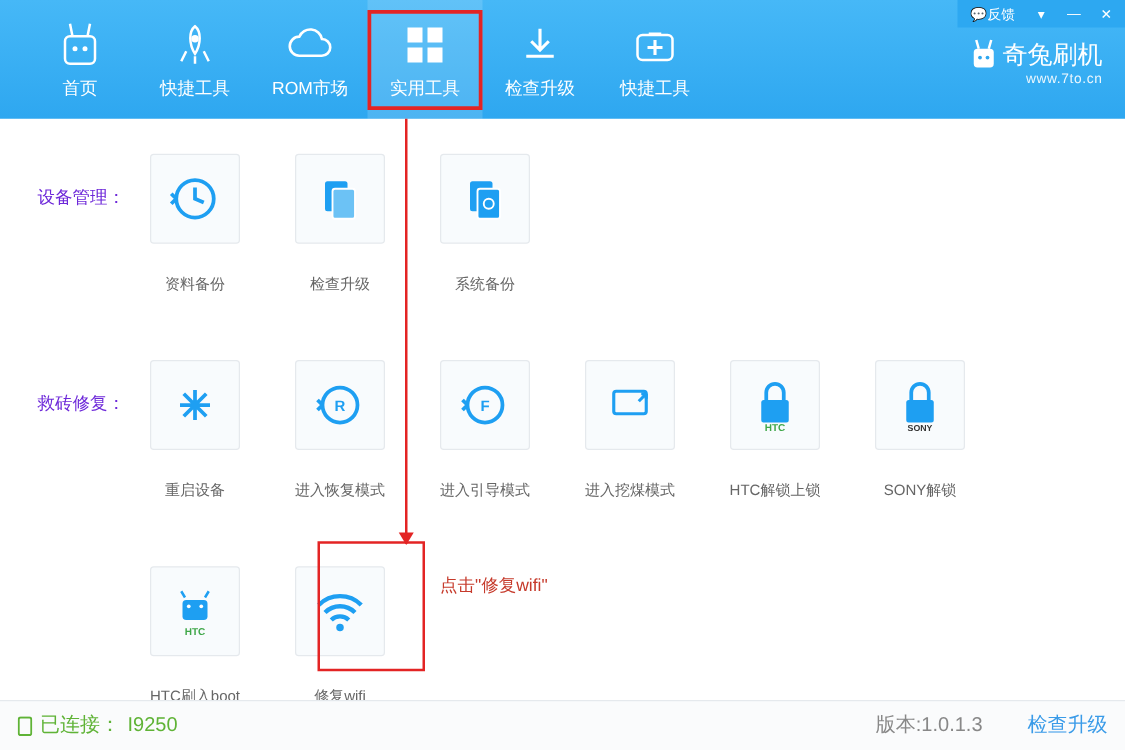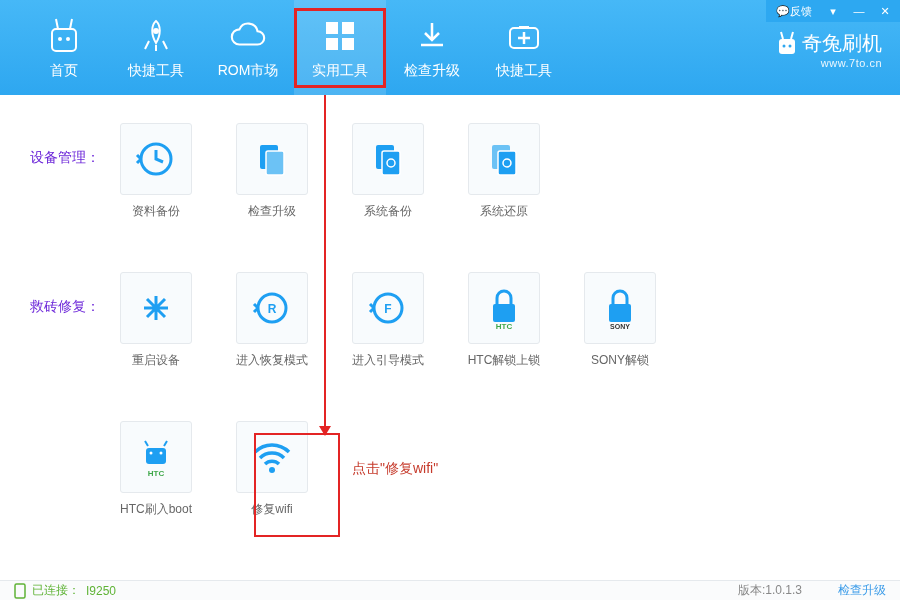--- a/index.html
+++ b/index.html
@@ -50,39 +50,39 @@
 .main {
   position:absolute; top:95px; bottom:32px; left:0; right:0;
   padding: 28px 30px 10px 30px;
   overflow:hidden;
 }
 .section { display:flex; margin-bottom:38px; }
 .section-label { width:86px; font-size:14px; color:#6d28d9; padding-top:26px; }
 .tiles { display:flex; flex-wrap:wrap; gap-x:38px; }
 .tile { width:80px; display:flex; flex-direction:column; align-items:center; margin-right:36px; margin-bottom:14px; cursor:pointer;}
 .tile-box { width:72px; height:72px; border:1px solid #e5e9ed; background:#f8fbfd; border-radius:3px; display:flex; align-items:center; justify-content:center; }
-.tile-label { margin-top:8px; font-size:12px; color:#666; text-align:right; white-space:nowrap;}
+.tile-label { margin-top:24px; font-size:12px; color:#666; text-align:right; white-space:nowrap;}
 
 .red-arrow {
   position:absolute; left:324px; top:95px; width:2px; height:340px; background:#e32424; z-index:4;
 }
 .red-arrow::after {
   content:''; position:absolute; bottom:-1px; left:-5px;
   border-left:6px solid transparent; border-right:6px solid transparent; border-top:10px solid #e32424;
 }
 .red-box-wifi {
   position:absolute; border:2px solid #e32424; pointer-events:none; z-index:4;
 }
 .annotation-text { position:absolute; color:#c63a2b; font-size:14px; z-index:4; }
 
 .statusbar {
-  position:absolute; bottom:0; left:0; right:0; height:20px;
+  position:absolute; bottom:0; left:0; right:0; height:40px;
   border-top:1px solid #e5e9ed; background:#fafbfc;
   display:flex; align-items:center; justify-content:space-between;
-  padding:0 14px; font-size:12px; color:#666;
+  padding:0 14px; font-size:16px; color:#666;
 }
 .status-left { display:flex; align-items:center; gap:6px; color:#5fb336;}
 .status-right { display:flex; gap:36px; color:#888;}
 .status-right span:last-child { color:#3a9be8; cursor:pointer;}
 </style>
 </head>
 <body>
 
 <div class="titlebar">
   <div class="tbtn feedback">
@@ -204,30 +204,20 @@
       <div class="tile">
         <div class="tile-box">
             <svg width="40" height="40" viewBox="0 0 40 40">
               <rect x="8" y="6" width="18" height="24" rx="2" fill="#1e9ff2"></rect>
               <rect x="14" y="12" width="18" height="24" rx="2" fill="#1e9ff2" stroke="#fff" stroke-width="1.5"></rect>
               <circle cx="23" cy="24" r="4" fill="none" stroke="#fff" stroke-width="1.5"></circle>
             </svg>
           </div>
         <div class="tile-label">系统备份</div>
       </div>
-      <div class="tile">
-        <div class="tile-box">
-            <svg width="40" height="40" viewBox="0 0 40 40">
-              <rect x="8" y="6" width="18" height="24" rx="2" fill="#6cc2f5"></rect>
-              <rect x="14" y="12" width="18" height="24" rx="2" fill="#1e9ff2" stroke="#fff" stroke-width="1.5"></rect>
-              <circle cx="23" cy="24" r="4" fill="none" stroke="#fff" stroke-width="1.5"></circle>
-            </svg>
-          </div>
-        <div class="tile-label">系统还原</div>
-      </div>
     </div>
   </div>
 
   <div class="section">
     <div class="section-label">救砖修复：</div>
     <div class="tiles">
       <div class="tile">
         <div class="tile-box">
             <svg width="40" height="40" viewBox="0 0 40 40">
               <g stroke="#1e9ff2" stroke-width="3">
@@ -249,20 +239,29 @@
       </div>
       <div class="tile">
         <div class="tile-box">
             <svg width="42" height="42" viewBox="0 0 42 42">
               <circle cx="21" cy="21" r="14" fill="none" stroke="#1e9ff2" stroke-width="3"></circle>
               <text x="21" y="26" text-anchor="middle" font-size="12" fill="#1e9ff2" font-weight="bold">F</text>
               <path d="M7 21 L3 17 M7 21 L3 25" stroke="#1e9ff2" stroke-width="3"></path>
             </svg>
           </div>
         <div class="tile-label">进入引导模式</div>
+      </div>
+      <div class="tile">
+        <div class="tile-box">
+            <svg width="42" height="42" viewBox="0 0 42 42">
+              <rect x="8" y="10" width="26" height="18" rx="2" fill="none" stroke="#1e9ff2" stroke-width="2.5"></rect>
+              <path d="M28 18 L34 12 M34 12 L30 12 M34 12 L34 16" stroke="#1e9ff2" stroke-width="2.5" fill="none"></path>
+            </svg>
+          </div>
+        <div class="tile-label">进入挖煤模式</div>
       </div>
       <div class="tile">
         <div class="tile-box">
             <svg width="40" height="44" viewBox="0 0 40 44">
               <path d="M13 18 L13 12 A7 7 0 0 1 27 12 L27 18" fill="none" stroke="#1e9ff2" stroke-width="3"></path>
               <rect x="9" y="18" width="22" height="18" rx="2" fill="#1e9ff2"></rect>
               <text x="20" y="43" text-anchor="middle" font-size="8" fill="#3fa749" font-weight="bold">HTC</text>
             </svg>
           </div>
         <div class="tile-label">HTC解锁上锁</div>

